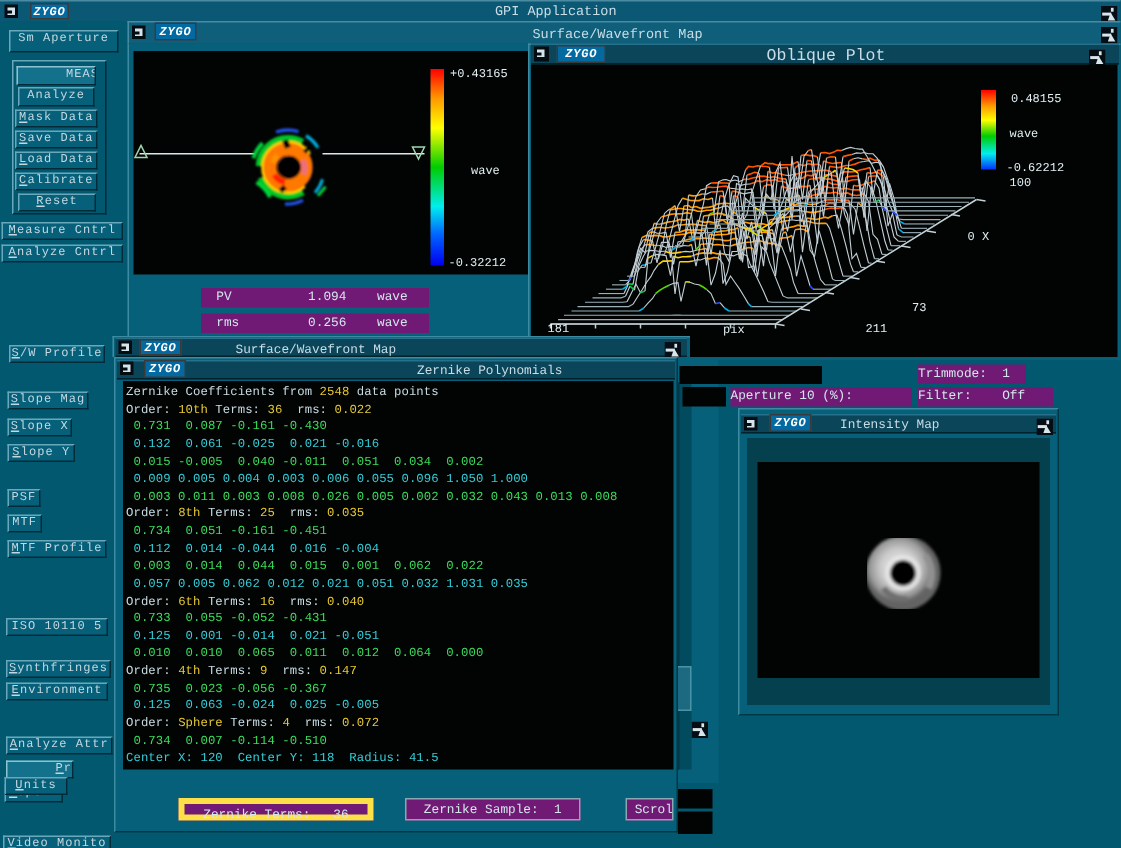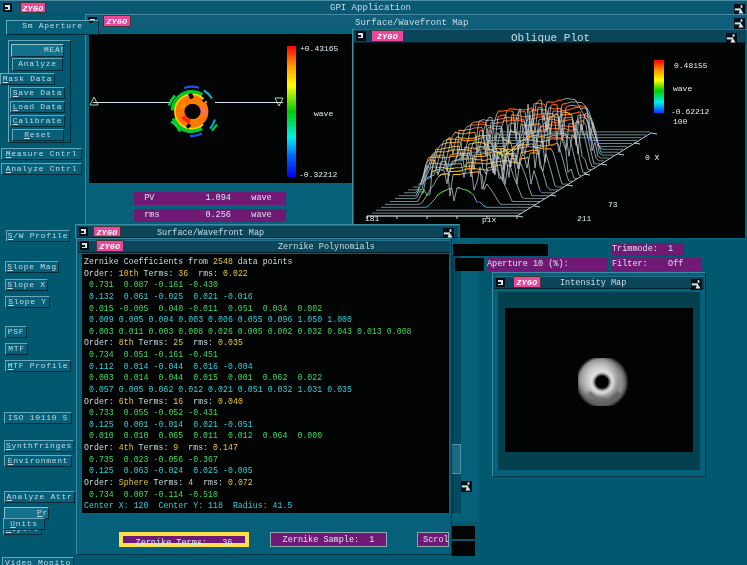--- a/index.html
+++ b/index.html
@@ -1,21 +1,21 @@
 <!DOCTYPE html>
 <html><head><meta charset="utf-8"><style>
 * { margin:0; padding:0; box-sizing:border-box; }
 html,body { width:747px; height:565px; overflow:hidden; background:#02586e;
   font-family:"Liberation Mono", monospace; }
 .abs { position:absolute; }
 .btn { position:absolute; background:#07607a; border-top:1px solid #69a8ba; border-left:1px solid #69a8ba;
   border-right:1px solid #012b38; border-bottom:1px solid #012b38; color:#c4d8e0;
   font-size:8px; line-height:10px; text-align:center; letter-spacing:0.7px; white-space:nowrap; overflow:hidden; }
 .btn.hl { background:#14718c; border-top-color:#8fc3d2; border-left-color:#8fc3d2;padding-left:32px; }
-.zy { position:absolute; background:#ec4899; color:#fff; font-weight:bold; font-size:8px;
+.zy { position:absolute; background:#0369a1; color:#fff; font-weight:bold; font-size:8px;
   line-height:11px; text-align:center; letter-spacing:0.5px; font-style:italic;
   border:1px solid #3a3a3a; }
 .mb { position:absolute; background:#040d12; }
 .mb::after { content:""; position:absolute; left:2px; top:2px; width:5px; height:5px; background:#d5e4ea; }
 .mb::before { content:""; position:absolute; left:1px; top:4px; width:4px; height:2px; background:#040d12; z-index:2; }
 .pin { position:absolute; width:11px; height:11px; }
 .tbar { position:absolute; background:#0b4559; color:#c5d9e2; font-size:9px;
   border-top:1px solid #25708a; border-bottom:1px solid #02222e; }
 .blk { position:absolute; background:#010403; }
 .fld { position:absolute; background:#701a75; color:#d4e6ec; font-size:8.5px; white-space:pre; }
@@ -596,24 +596,24 @@
   <circle cx="97" cy="74" r="8.5" fill="#000"></circle>
     </g>
   <defs>
       <filter id="bl3" x="-20%" y="-20%" width="140%" height="140%">
         <feGaussianBlur stdDeviation="0.9"></feGaussianBlur>
       </filter>
     </defs>
 </svg>
 
 <div class="abs" style="left:8px;top:40px;width:63px;height:103px;border:1px solid #69a8ba;border-right-color:#012b38;border-bottom-color:#012b38"></div>
-<div class="btn " style="left:6px;top:20px;width:93px;height:15px">Sm Aperture</div>
+<div class="btn " style="left:6px;top:20px;width:73px;height:15px">Sm Aperture</div>
 <div class="btn hl" style="left:11px;top:44px;width:53px;height:13px">MEASURE</div>
 <div class="btn " style="left:12px;top:58px;width:51px;height:13px">Analyze</div>
-<div class="btn " style="left:0;top:73px;width:55px;height:12px"><u>M</u>ask Data</div>
+<div class="btn " style="left:10px;top:73px;width:55px;height:12px"><u>M</u>ask Data</div>
 <div class="btn " style="left:10px;top:87px;width:55px;height:12px"><u>S</u>ave Data</div>
 <div class="btn " style="left:10px;top:101px;width:55px;height:12px"><u>L</u>oad Data</div>
 <div class="btn " style="left:10px;top:115px;width:55px;height:12px"><u>C</u>alibrate</div>
 <div class="btn " style="left:12px;top:129px;width:52px;height:12px"><u>R</u>eset</div>
 <div class="btn " style="left:1px;top:148px;width:81px;height:12px"><u>M</u>easure Cntrl</div>
 <div class="btn " style="left:1px;top:163px;width:81px;height:12px"><u>A</u>nalyze Cntrl</div>
 <div class="btn " style="left:6px;top:230px;width:64px;height:12px"><u>S</u>/W Profile</div>
 <div class="btn " style="left:5px;top:261px;width:54px;height:12px"><u>S</u>lope Mag</div>
 <div class="btn " style="left:5px;top:279px;width:43px;height:12px"><u>S</u>lope X</div>
 <div class="btn " style="left:5px;top:296px;width:45px;height:12px"><u>S</u>lope Y</div>

